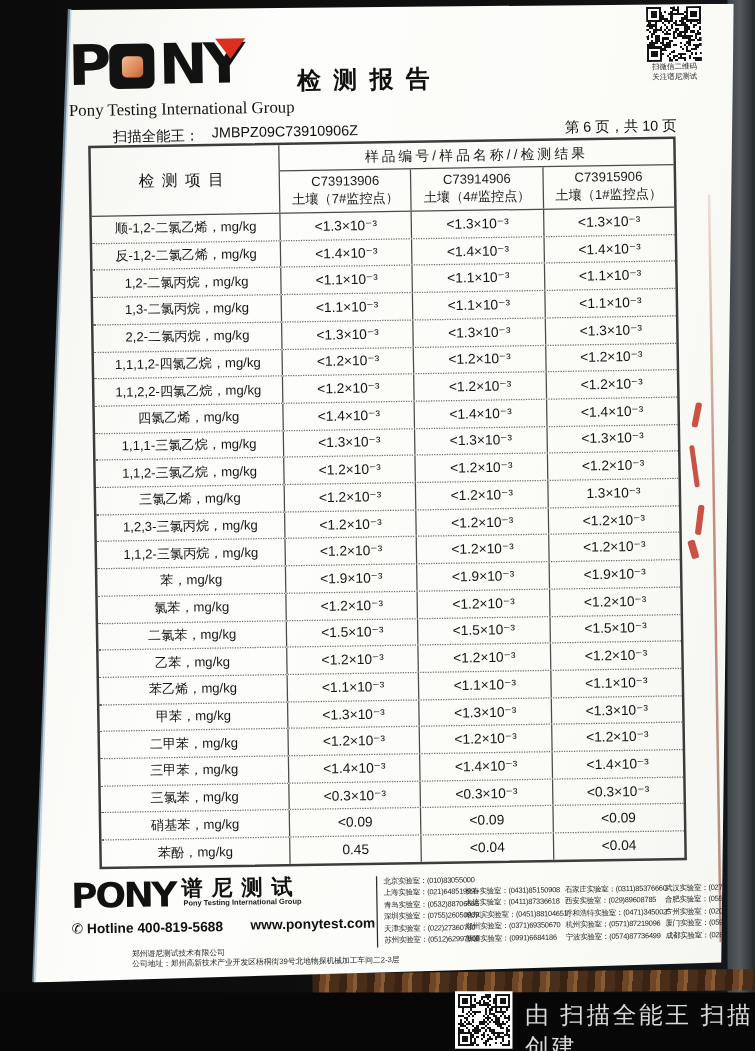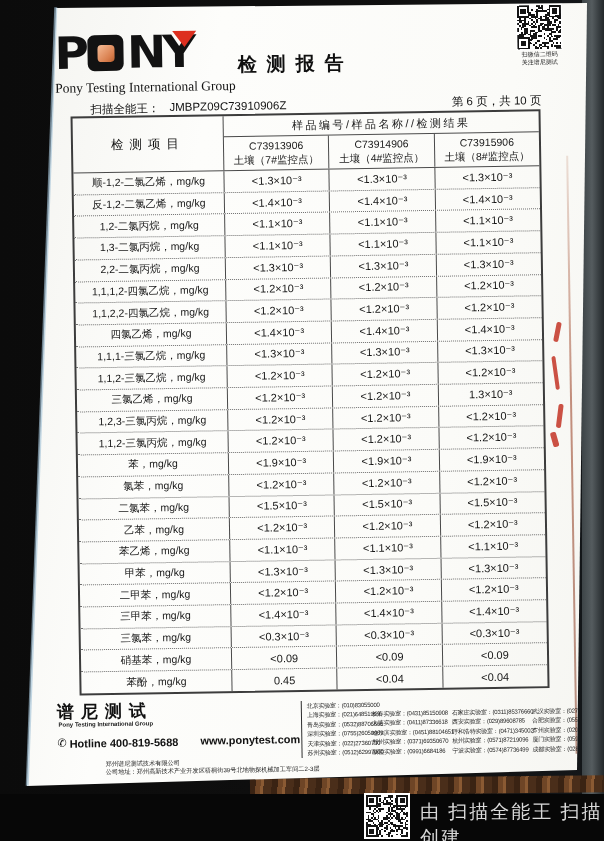--- a/index.html
+++ b/index.html
@@ -366,21 +366,21 @@
                 <div class="th-sample">
                   <div>C73913906</div>
                   <div>土壤（7#监控点）</div>
                 </div>
                 <div class="th-sample">
                   <div>C73914906</div>
                   <div>土壤（4#监控点）</div>
                 </div>
                 <div class="th-sample">
                   <div>C73915906</div>
-                  <div>土壤（8#监控点）</div>
+                  <div>土壤（1#监控点）</div>
                 </div>
               </div>
           </div>
         </div>
         <div class="t-body">
             <div class="tr">
               <div class="td-item">顺-1,2-二氯乙烯，mg/kg</div>
               <div class="td-val">&lt;1.3×10⁻³</div>
               <div class="td-val">&lt;1.3×10⁻³</div>
               <div class="td-val">&lt;1.3×10⁻³</div>
@@ -528,20 +528,21 @@
 
       <div class="red-marks">
         <div class="rm1"></div>
         <div class="rm2"></div>
         <div class="rm3"></div>
         <div class="rm4"></div>
       </div>
       <div class="crease"></div>
 
       <div class="f-brand">
+        <span class="f-pony">PONY</span>
         <span class="f-cn">
           <span class="f-cn-name">谱尼测试</span>
           <span class="f-cn-sub">Pony Testing International Group</span>
         </span>
       </div>
       <div class="f-line2">
         <span class="f-hot">
           <span>✆</span>
           <span>Hotline 400-819-5688</span>
         </span>

